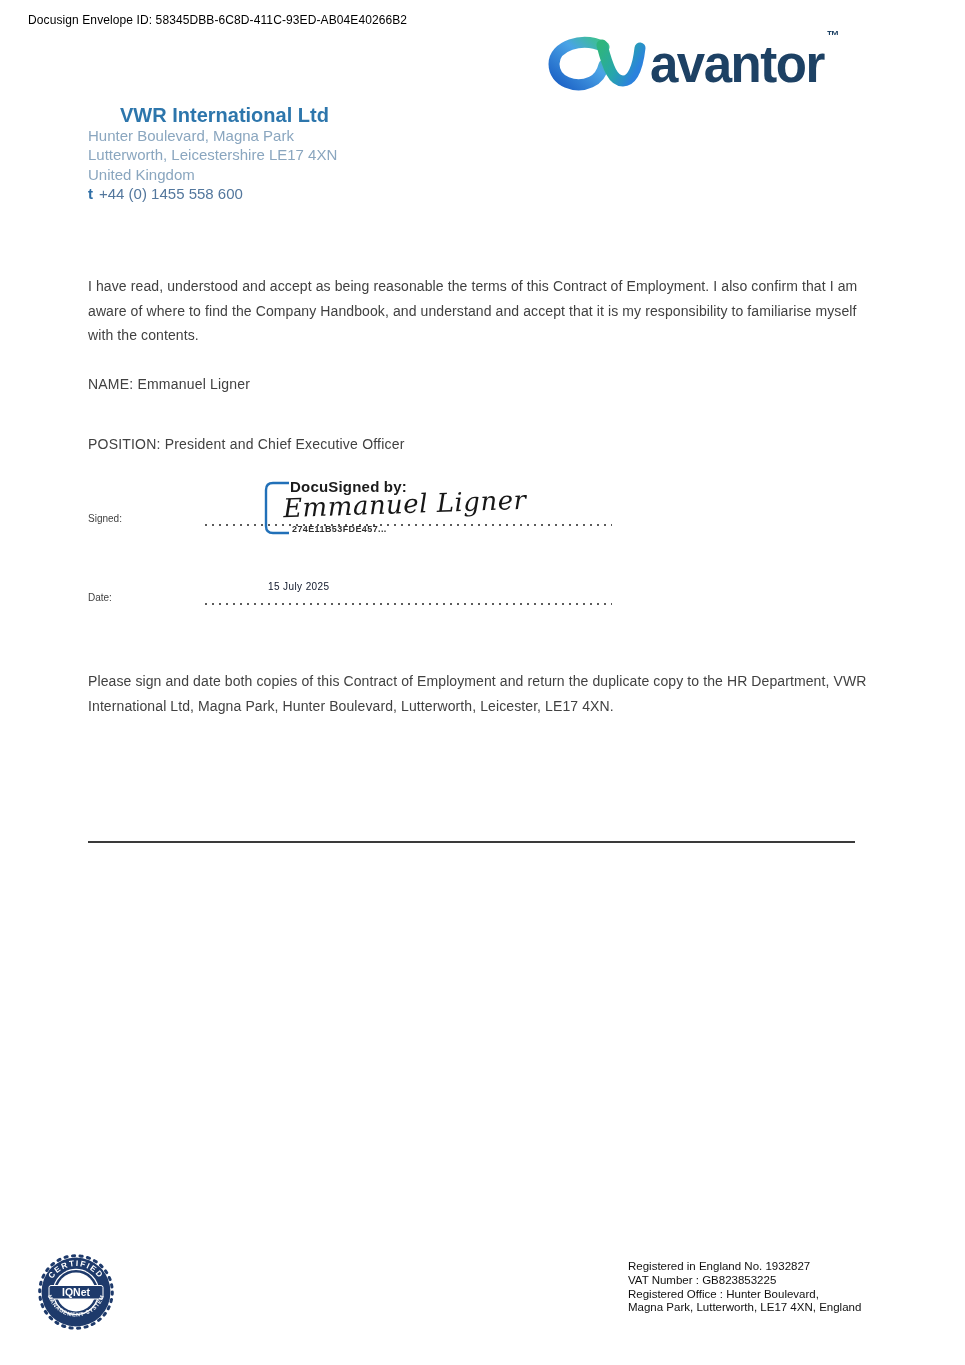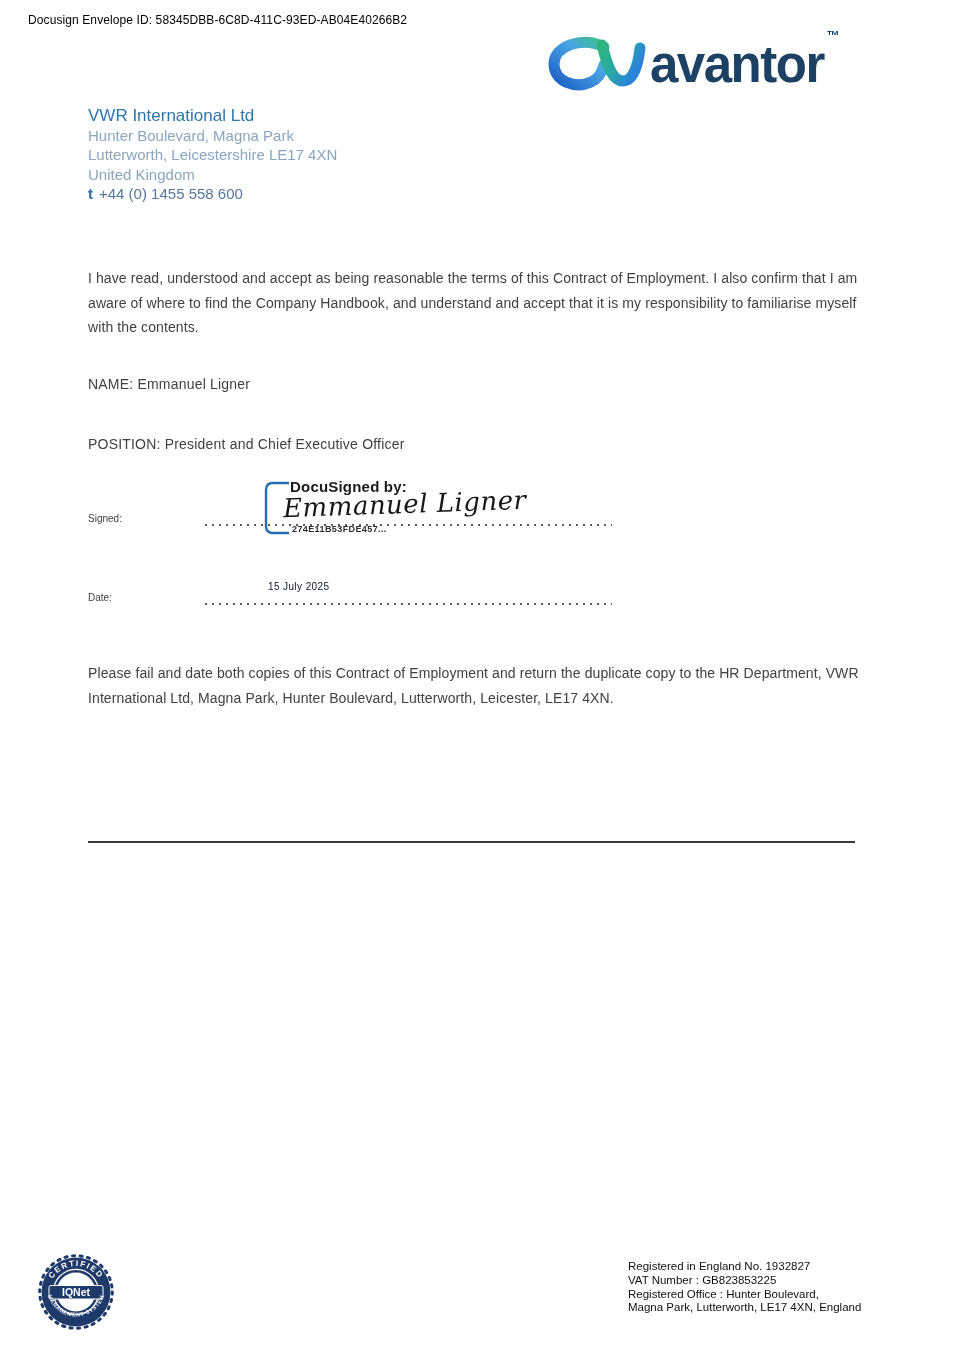--- a/index.html
+++ b/index.html
@@ -20,27 +20,27 @@
 
   .logo-mark { position: absolute; left: 546px; top: 36px; width: 100px; height: 56px; }
   .wordmark {
     position: absolute; left: 650px; top: 31px;
     font-size: 51px; font-weight: 600; color: #1d4164;
     letter-spacing: -1.5px; line-height: 58px; white-space: nowrap;
   }
   .wordmark sup { font-size: 13px; font-weight: 700; position: relative; top: -24px; left: 3px; letter-spacing: 0; }
 
   .addr { position: absolute; left: 88px; top: 106px; font-size: 15px; line-height: 19.6px; color: #8aa6bf; }
-  .addr .co { color: #2d76ac; font-weight: 400; font-size: 17px; }
+  .addr .co { color: #2d76ac; font-weight: 700; font-size: 20px; margin-left: 32px; }
   .addr .phone-line { color: #53779d; }
   .addr .tbold { color: #2d6da5; font-weight: 700; margin-right: 6px; }
 
   .para {
     position: absolute; left: 88px; width: 782px;
-    font-size: 14px; line-height: 24.6px; color: #414141; letter-spacing: 0.1px;
+    font-size: 14px; line-height: 24.6px; color: #414141; letter-spacing: 0.1px; margin-top: 8px;
   }
   .para-1 { top: 266px; }
   .para-2 { top: 661px; }
   .para-3 { top: 765px; }
 
   .kv { position: absolute; left: 88px; font-size: 14px; color: #414141; letter-spacing: 0.2px; }
   .kv-name { top: 376px; }
   .kv-position { top: 436px; }
 
   .field-label { position: absolute; left: 88px; font-size: 10px; color: #414141; }
@@ -130,21 +130,21 @@
     <path d="M 26,3 L 10,3 Q 3,3 3,10 L 3,46 Q 3,53 10,53 L 26,53" stroke="#2170b8" stroke-width="2.4" fill="none"></path>
   </svg>
   <div class="ds-by">DocuSigned by:</div>
   <div class="sig-script">Emmanuel Ligner</div>
   <div class="ds-id">274E11B53FDE457...</div>
 
   <div class="field-label lbl-date">Date:</div>
   <div class="date-value">15 July 2025</div>
   <div class="dotline dot-date"></div>
 
-  <div class="para para-2">Please fail and date both copies of this Contract of Employment and return the duplicate copy to the HR Department, VWR International Ltd, Magna Park, Hunter Boulevard, Lutterworth, Leicester, LE17 4XN.</div>
+  <div class="para para-2">Please sign and date both copies of this Contract of Employment and return the duplicate copy to the HR Department, VWR International Ltd, Magna Park, Hunter Boulevard, Lutterworth, Leicester, LE17 4XN.</div>
 
   <div class="divider"></div>
 
   <svg class="badge" viewBox="0 0 80 80" aria-hidden="true">
     <circle cx="40" cy="40" r="34.5" fill="#1e3a6b"></circle>
     <circle cx="40" cy="40" r="36.3" fill="none" stroke="#1e3a6b" stroke-width="3" stroke-dasharray="2.2 5.4" stroke-linecap="round"></circle>
     <circle cx="40" cy="40" r="19.5" fill="#ffffff"></circle>
     <circle cx="40" cy="40" r="22.6" fill="none" stroke="#ffffff" stroke-width="1.2"></circle>
     <rect x="13" y="33.5" width="54" height="13.5" rx="2" fill="#1e3a6b" stroke="#ffffff" stroke-width="1"></rect>
     <text x="40" y="44" font-family="Liberation Sans, sans-serif" font-size="10.5" font-weight="bold" fill="#ffffff" text-anchor="middle">IQNet</text>

